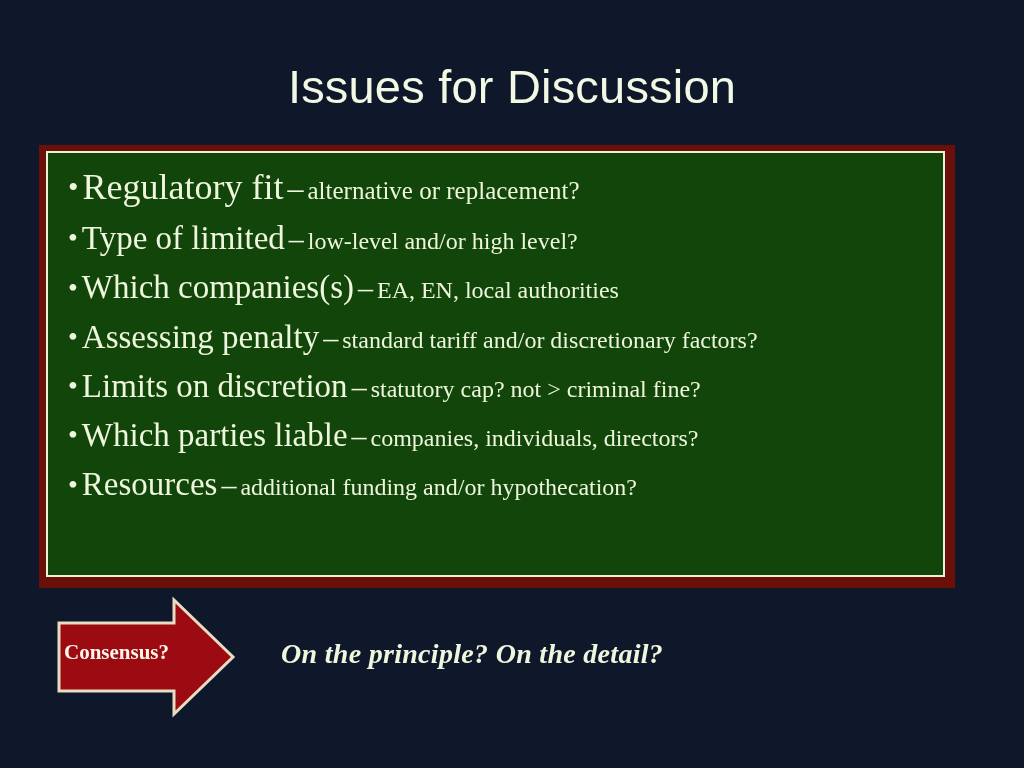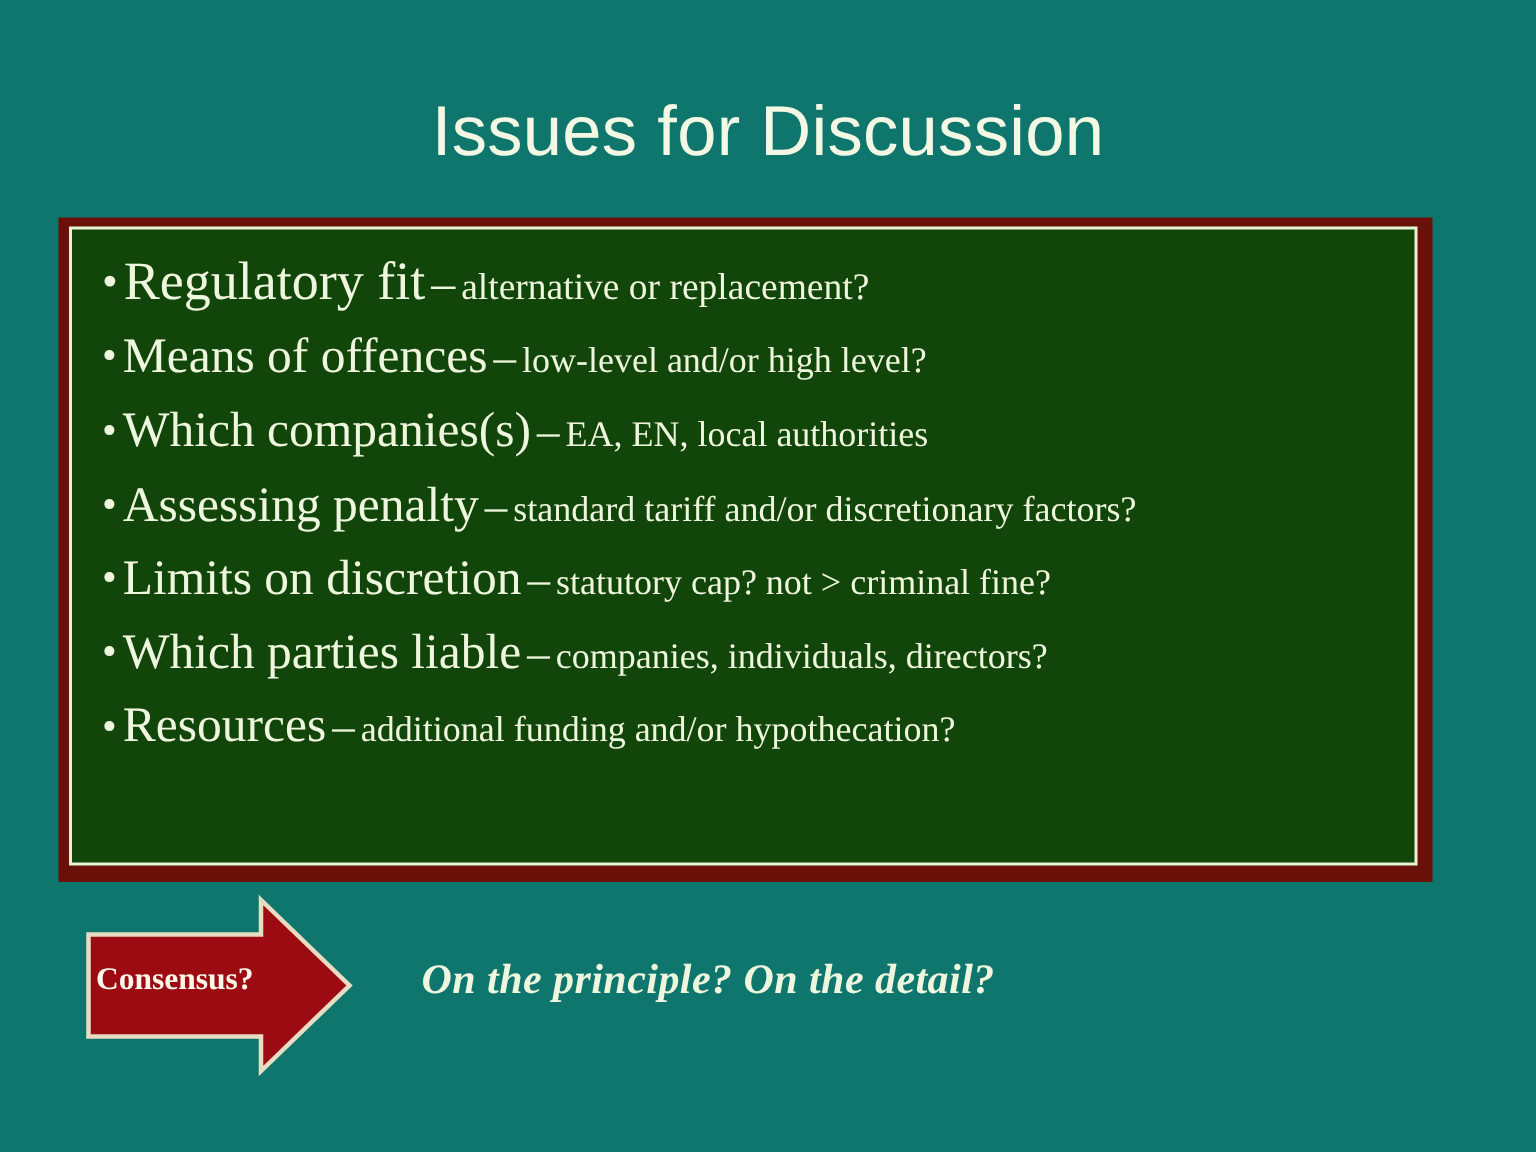--- a/index.html
+++ b/index.html
@@ -11,21 +11,21 @@
     height: 768px;
     background: #124509;
     font-family: "Liberation Serif", "DejaVu Serif", serif;
     overflow: hidden;
     position: relative;
   }
 
   .slide {
     position: absolute;
     inset: 0;
-    background: #0f766e;
+    background: #0f172a;
   }
 
   
   .slide-title {
     position: absolute;
     left: 0;
     top: 62px;
     width: 1024px;
     text-align: center;
     font-family: "Liberation Sans", "DejaVu Sans", sans-serif;
@@ -157,21 +157,21 @@
 
     <div class="bullet-row lead">
       <span class="bullet-dot">•</span>
       <span class="bullet-head">Regulatory fit</span>
       <span class="bullet-dash">–</span>
       <span class="bullet-tail">alternative or replacement?</span>
     </div>
 
     <div class="bullet-row">
       <span class="bullet-dot">•</span>
-      <span class="bullet-head">Means of offences</span>
+      <span class="bullet-head">Type of limited</span>
       <span class="bullet-dash">–</span>
       <span class="bullet-tail">low-level and/or high level?</span>
     </div>
 
     <div class="bullet-row">
       <span class="bullet-dot">•</span>
       <span class="bullet-head">Which companies(s)</span>
       <span class="bullet-dash">–</span>
       <span class="bullet-tail">EA, EN, local authorities</span>
     </div>

